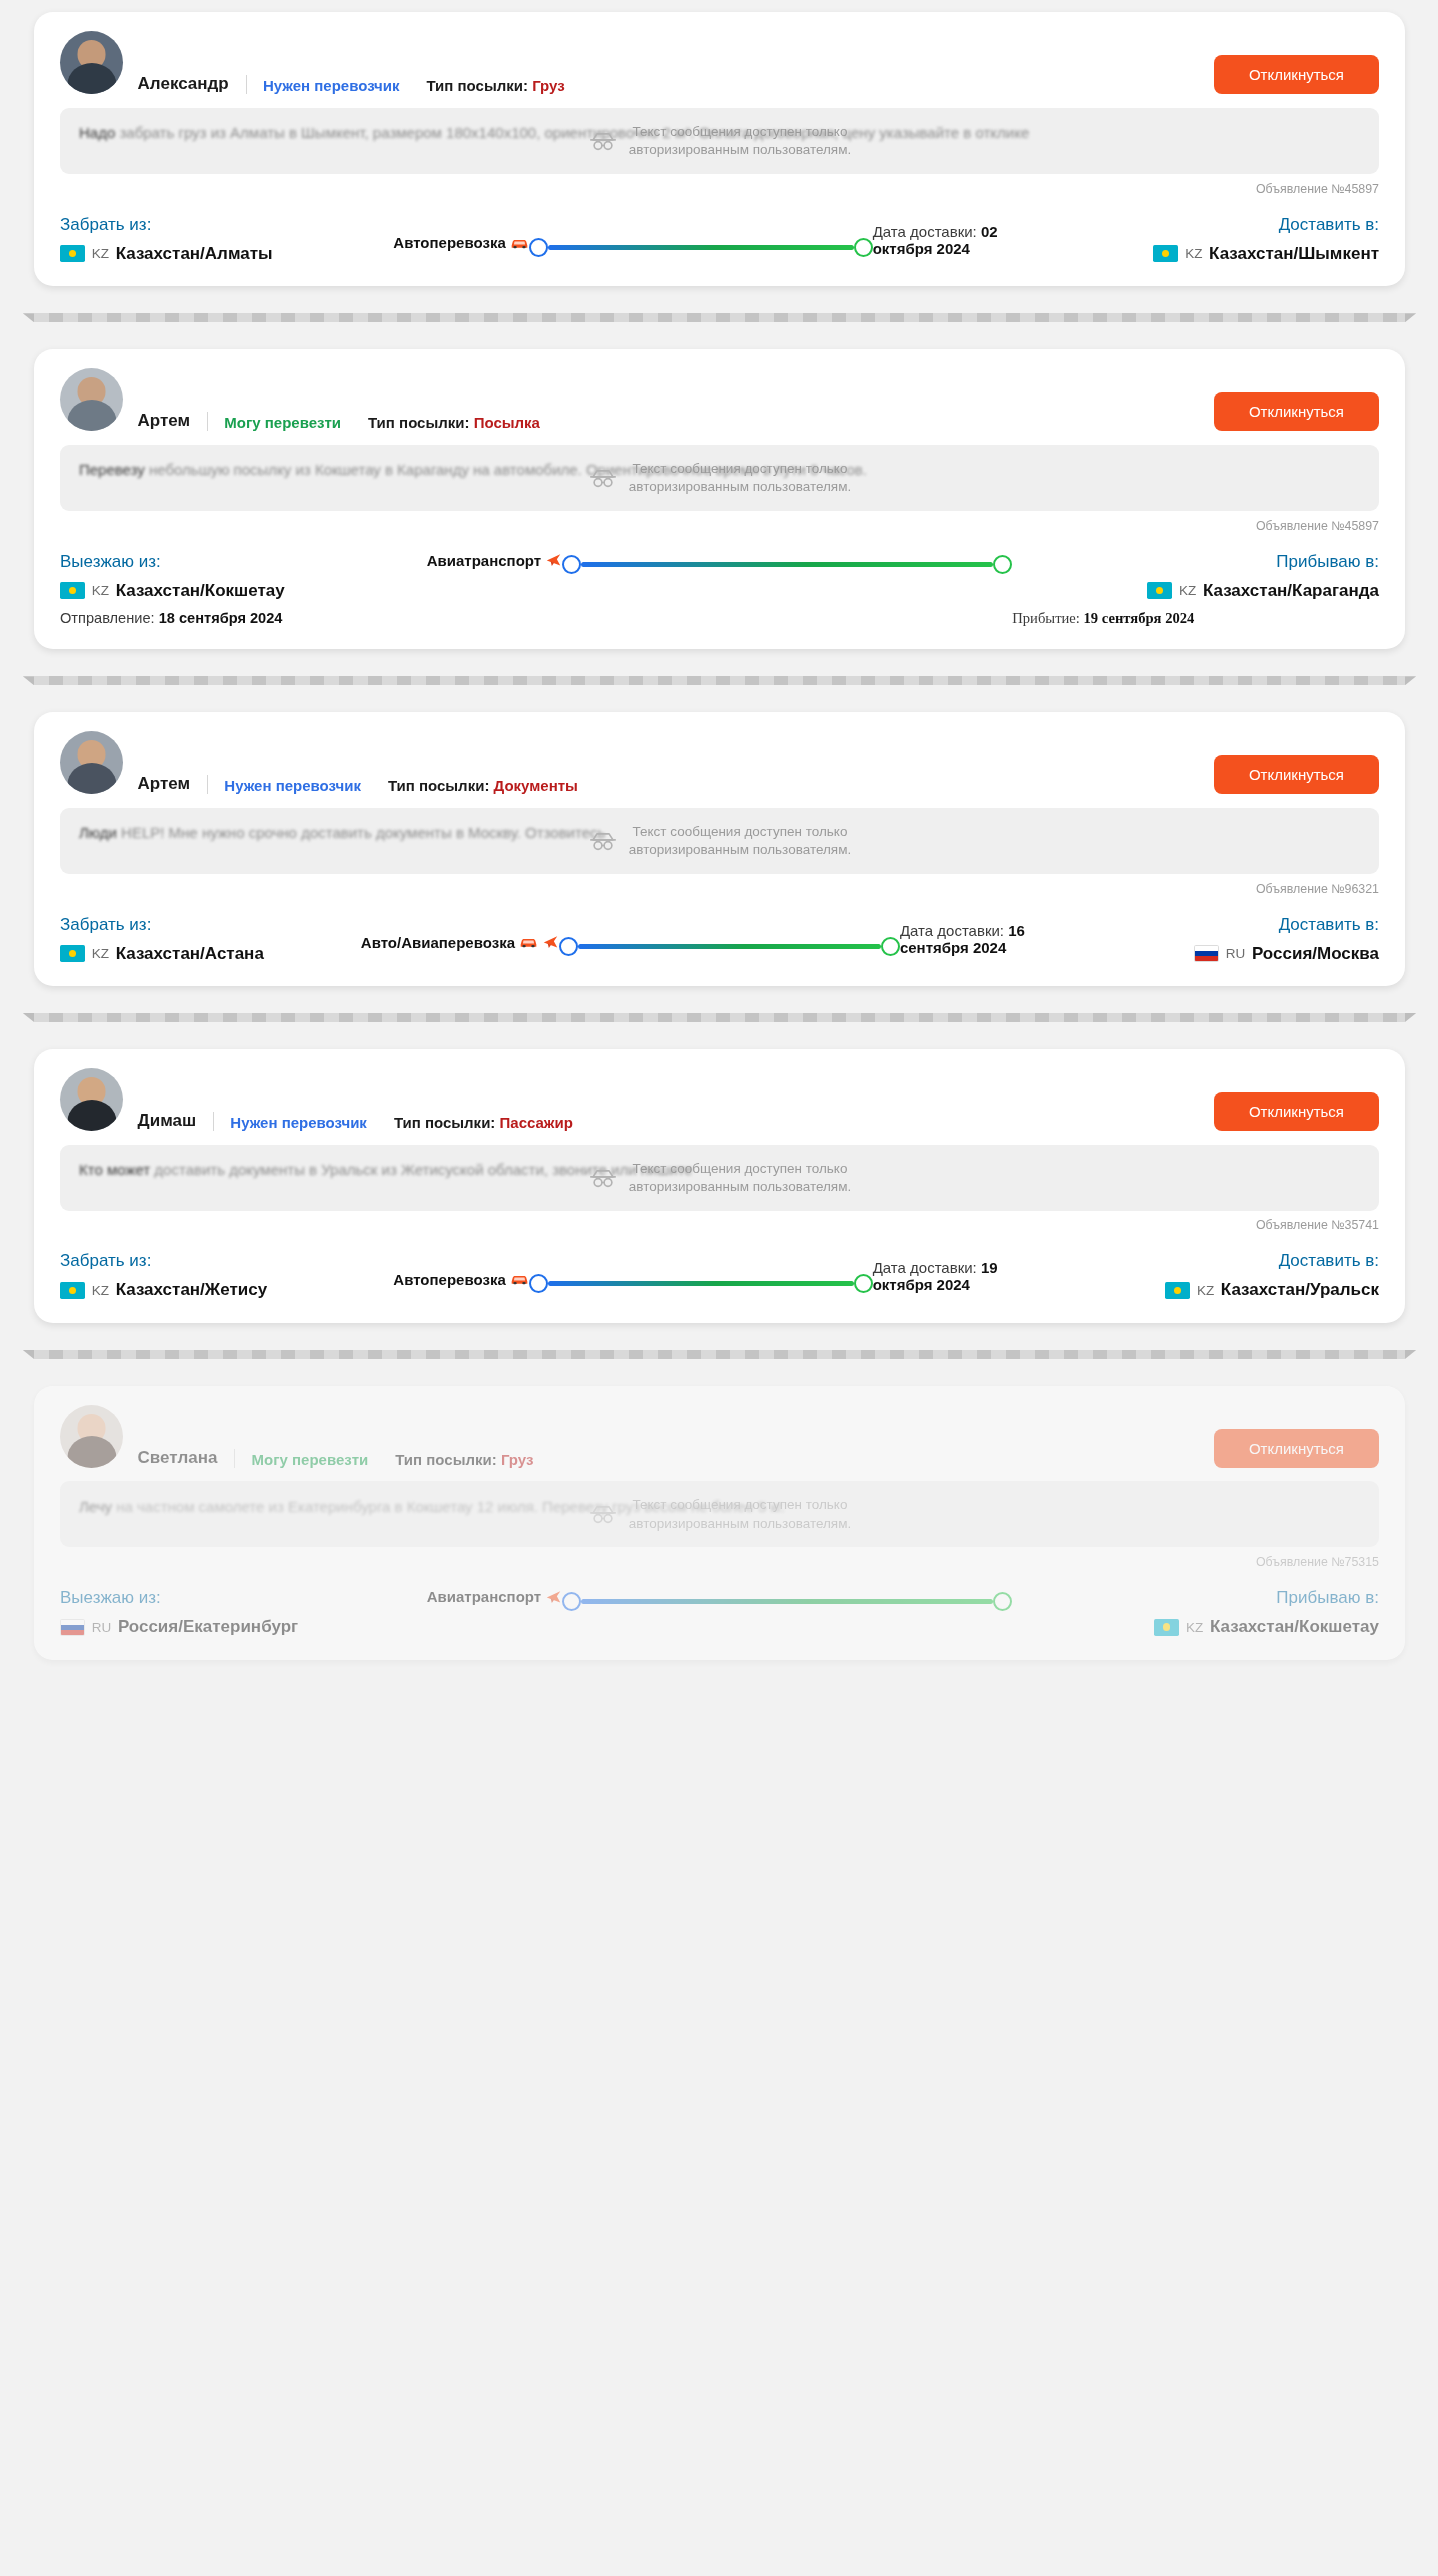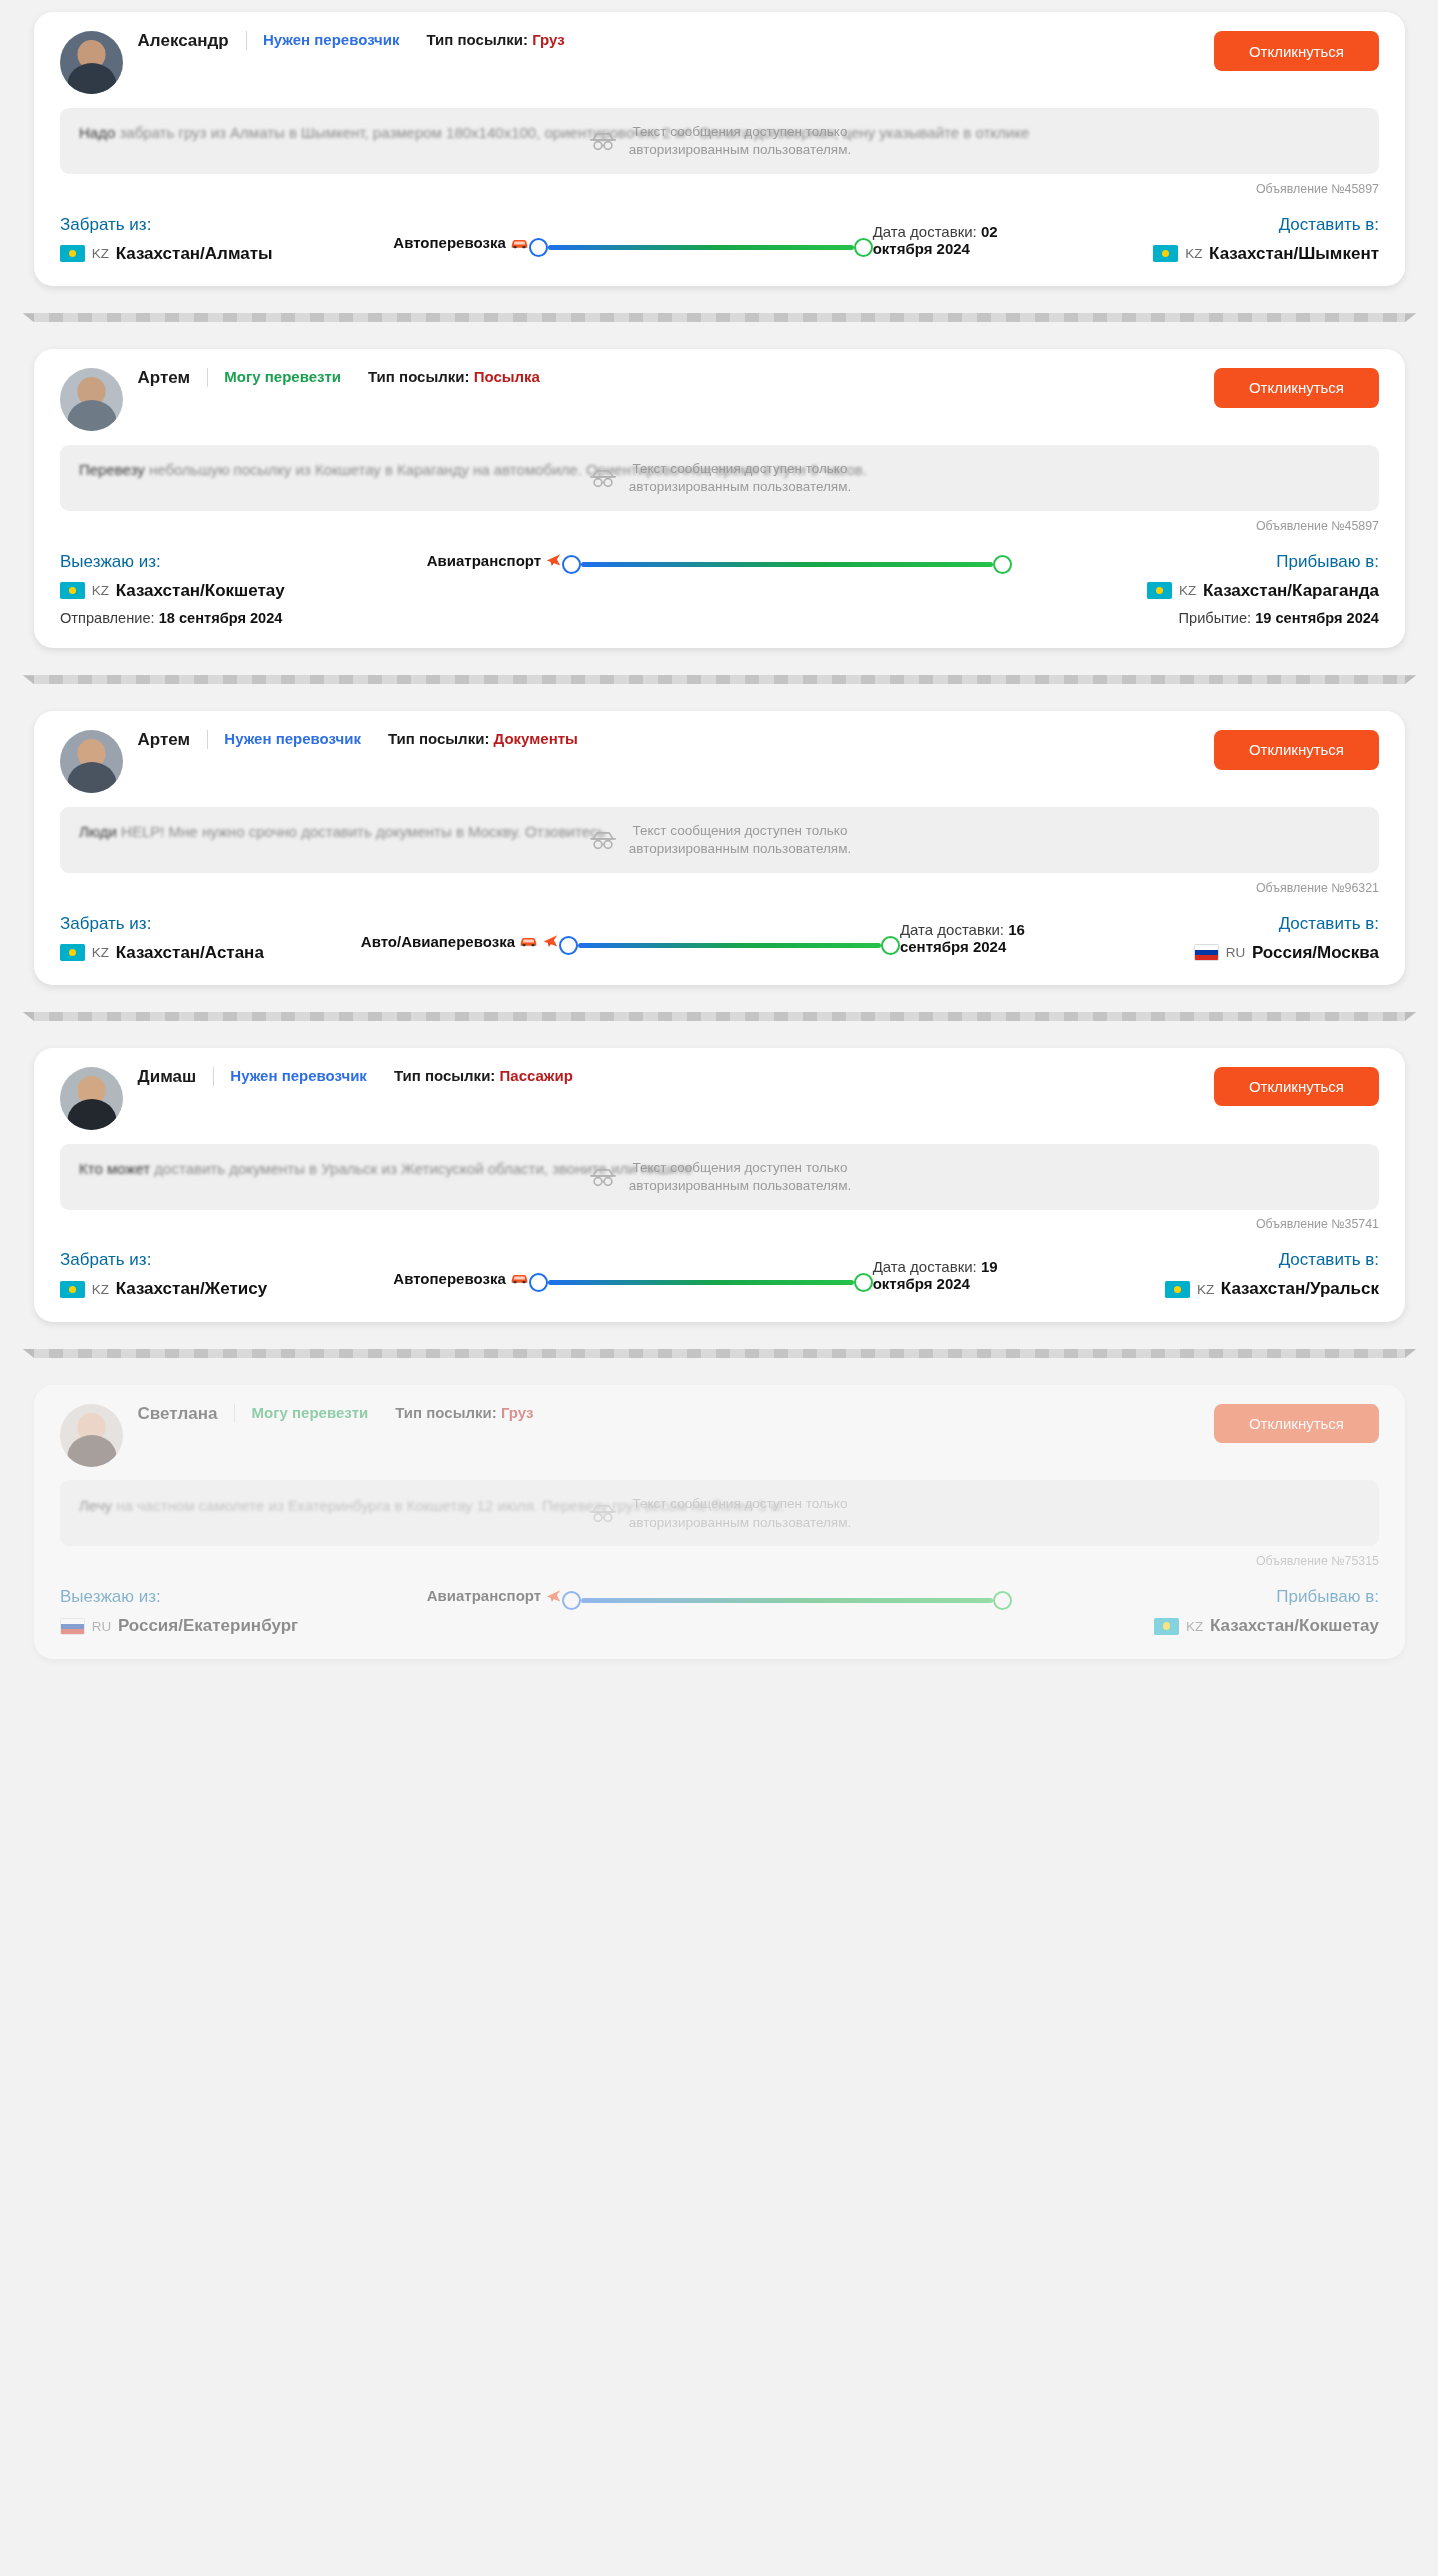--- a/index.html
+++ b/index.html
@@ -25,21 +25,21 @@
     border-radius: 19px;
     box-shadow: 0 2.2px 7.9px rgba(0,0,0,0.09);
     padding: 19px 26px 22.5px 26px;
     position: relative;
   }
   .card.faded { opacity: 0.45; }
 
   
   .card-head {
     display: flex;
-    align-items: flex-start;
+    align-items: flex-end;
     gap: 14.6px;
   }
   .avatar {
     width: 63px;
     height: 63px;
     border-radius: 50%;
     flex: 0 0 63px;
     background: #cfd4d8;
     overflow: hidden;
     position: relative;
@@ -277,21 +277,21 @@
     color: #3b3b3b;
   }
   .date-center b { color: #111; font-weight: 700; }
   .date-side {
     margin-top: 9px;
     font-size: 14.6px;
     color: #3b3b3b;
     white-space: nowrap;
   }
   .date-side b { color: #111; font-weight: 700; }
-  .date-side.right { text-align: right; }
+  .date-side.right { text-align: left; font-family: Liberation Serif, serif; }
 
   
   .tear {
     height: 9px;
     background:
       repeating-linear-gradient(90deg, #d9d9d9 0 14.6px, #c4c4c4 14.6px 29px);
     position: relative;
   }
   .tear::before, .tear::after {
     content: "";

